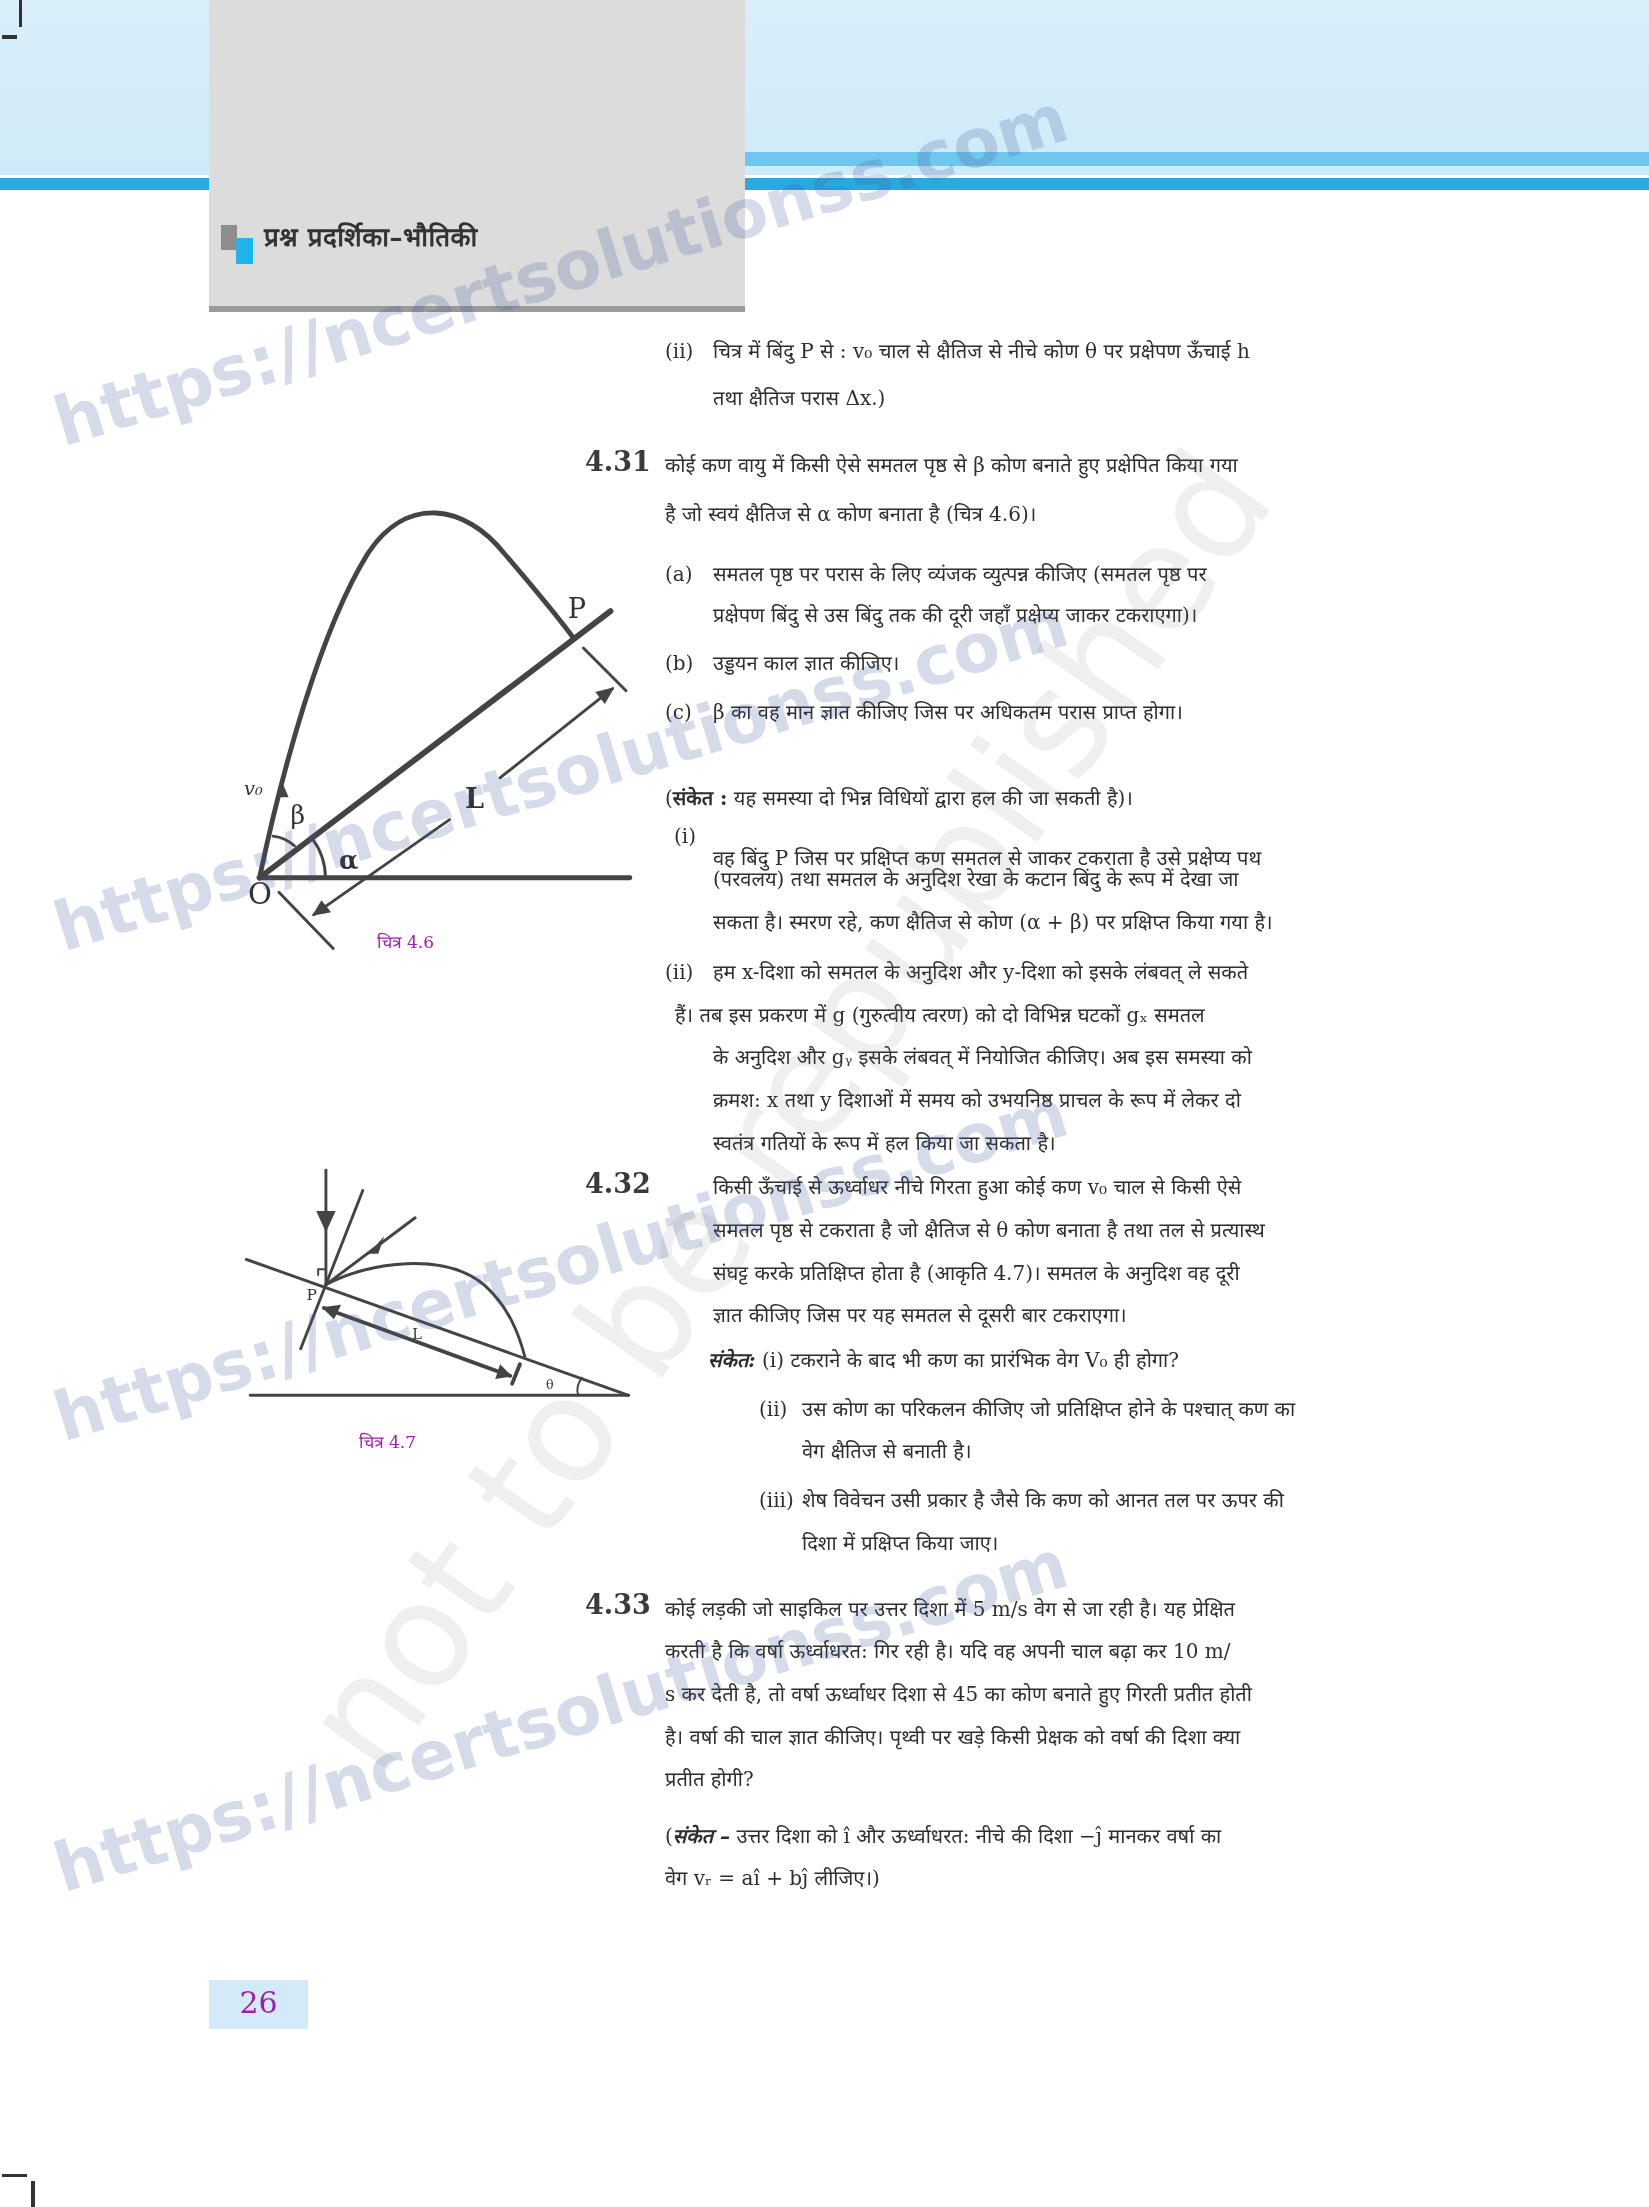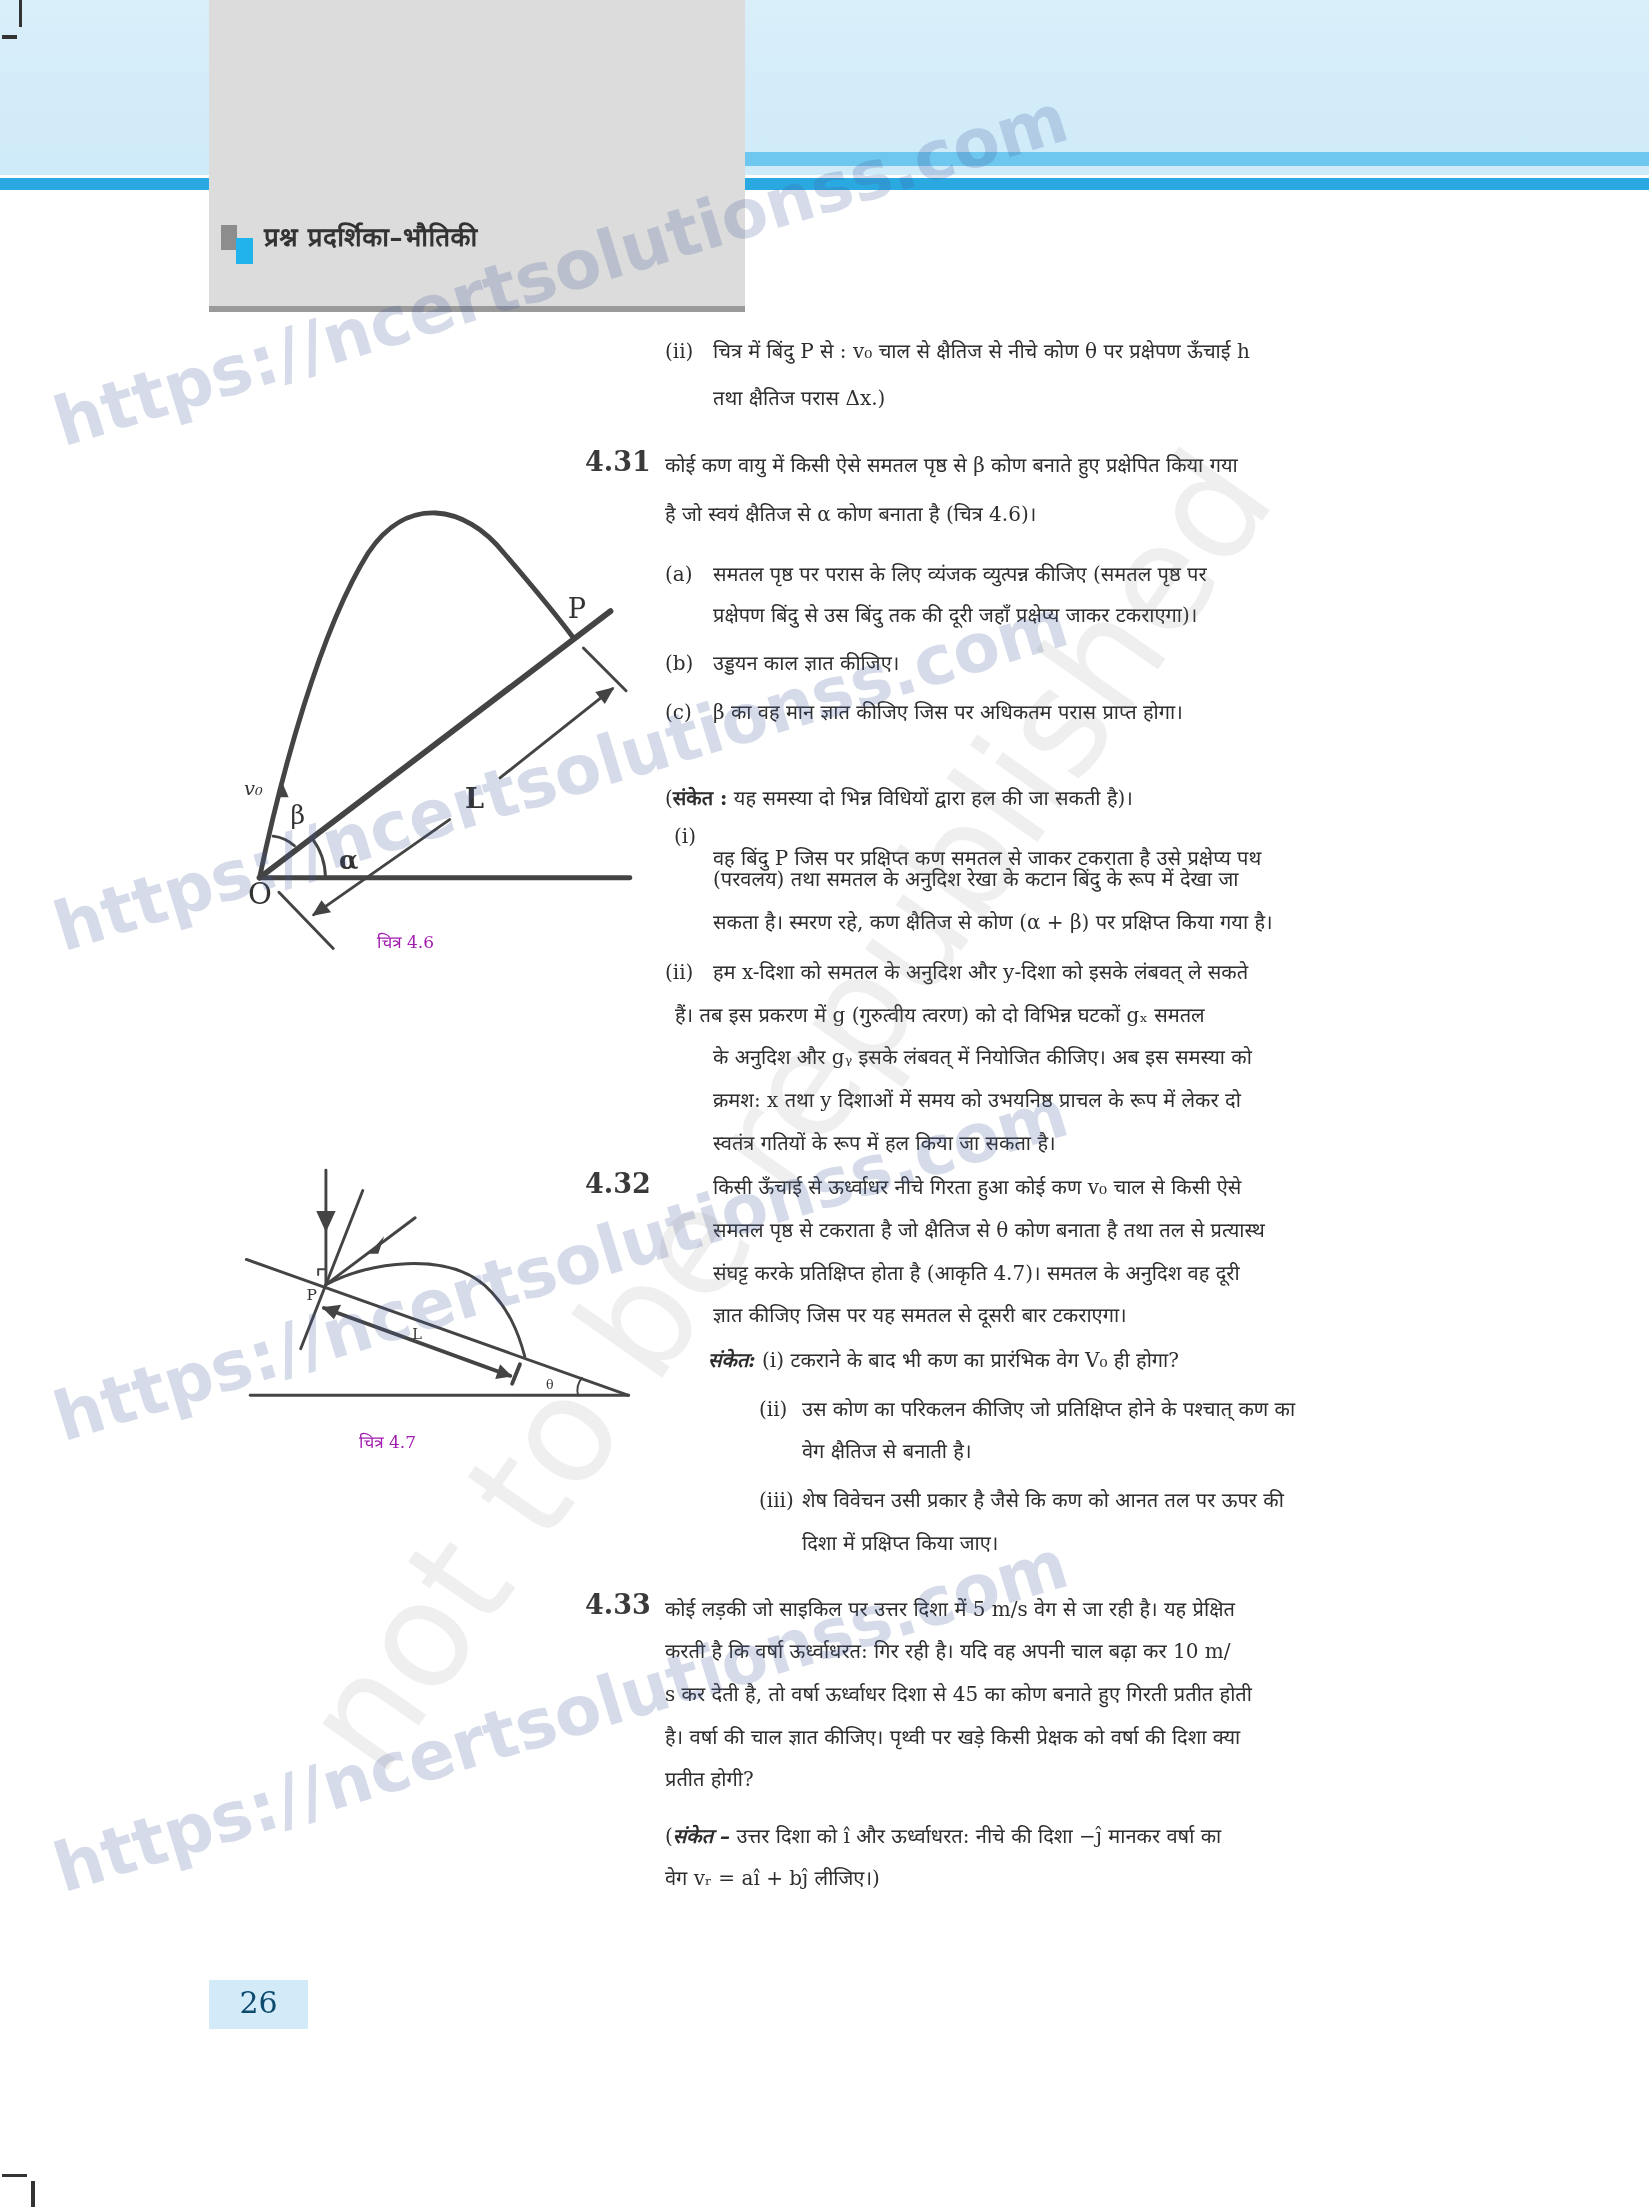--- a/index.html
+++ b/index.html
@@ -23,21 +23,21 @@
   .logo-blue { left: 236px; top: 238px; width: 16.5px; height: 26px; background: #21b4ec; }
   .running-title { left: 264px; top: 218px; font-size: 26px; font-weight: bold; color: #333; letter-spacing: 0.5px; }
 
   .text { font-size: 20px; line-height: 43px; color: #2e2e2e; }
   .qnum { font-weight: bold; font-size: 27px; color: #3a3a3a; }
   .it { font-style: italic; text-align: right; }
   .bold { font-weight: bold; }
 
   .fig-caption { font-size: 17px; color: #a21caf; }
   .page-num-box { left: 209px; top: 1980px; width: 99px; height: 49px; background: #d3ebf8; }
-  .page-num { left: 209px; top: 1985px; width: 99px; text-align: center; font-size: 30px; color: #0c4a6e; }
+  .page-num { left: 209px; top: 1985px; width: 99px; text-align: center; font-size: 30px; color: #a21caf; }
 
   .watermark { color: rgba(70, 90, 160, 0.22); font-family: "DejaVu Sans", sans-serif; font-weight: bold; font-size: 68px; white-space: nowrap; transform-origin: left bottom; }
   .watermark-faint { color: rgba(120,120,120,0.12); font-family: "DejaVu Sans", sans-serif; font-size: 146px; white-space: nowrap; transform-origin: left bottom; }
 </style>
 </head>
 <body>
 
 <div class="abs top-band"></div>
 <div class="abs right-stripe2"></div>
 <div class="abs top-stripe"></div>

